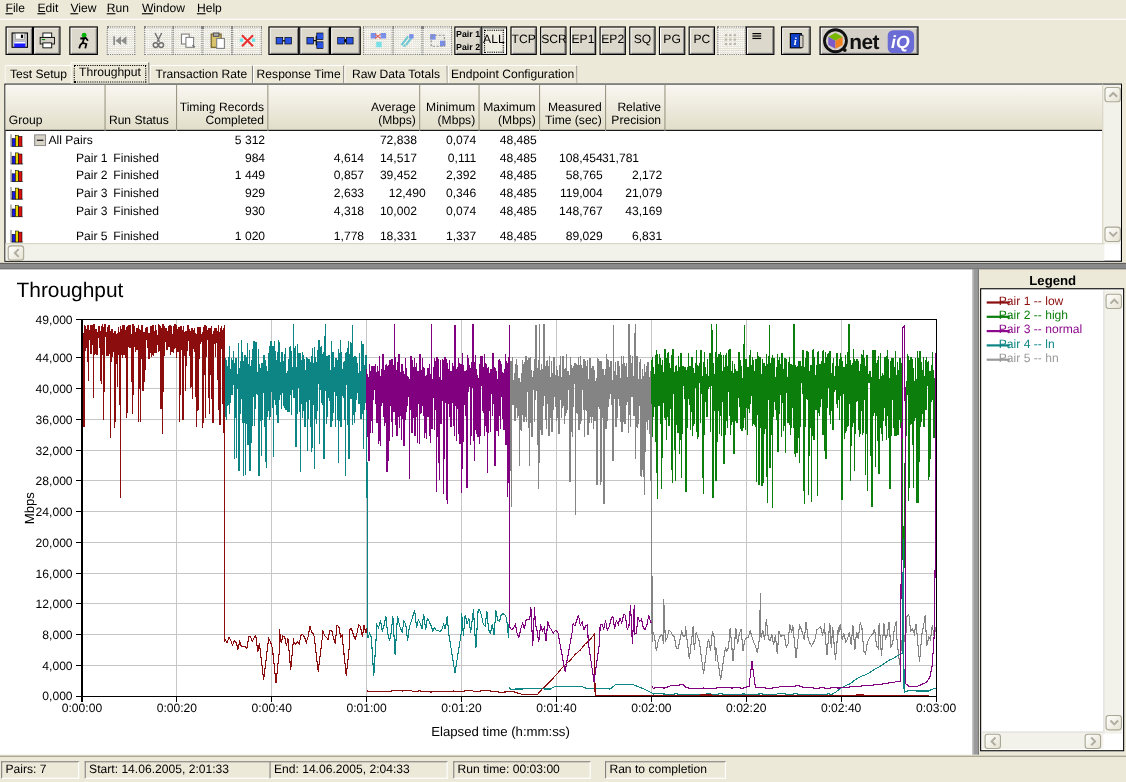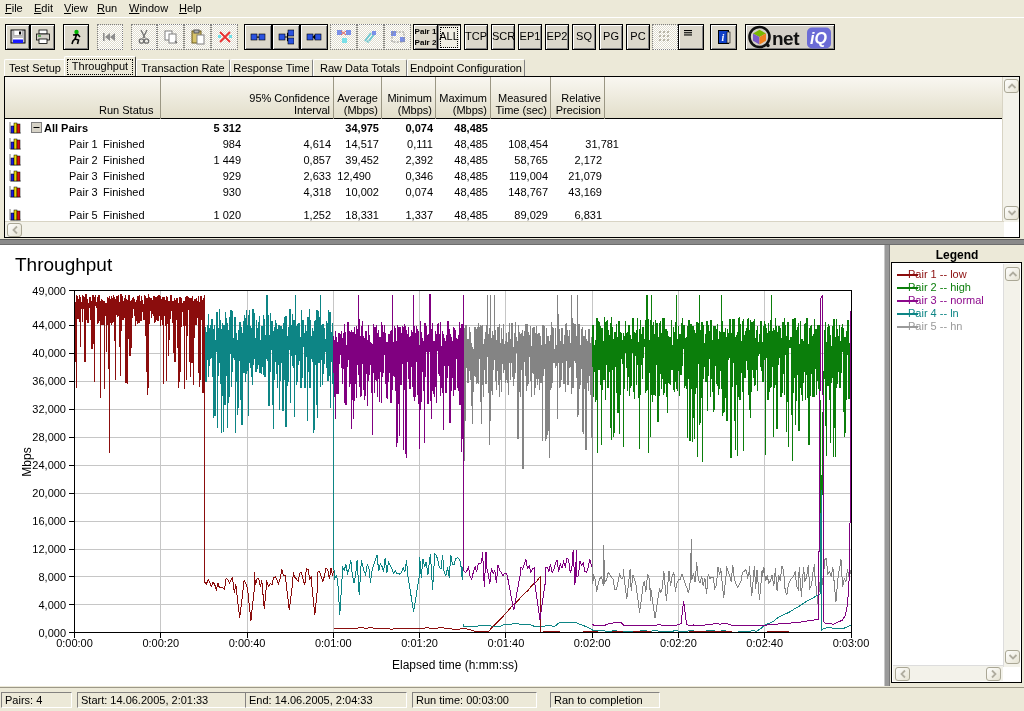--- a/index.html
+++ b/index.html
@@ -17,21 +17,21 @@
 .tab{position:absolute;top:59px;height:17px;background:#ece9d8;border-top:1px solid #fff;border-left:1px solid #fff;border-right:1px solid #808080;border-top-left-radius:2px;border-top-right-radius:2px;text-align:center;line-height:16px}
 .tabon{top:56px;height:20px;z-index:5;border-right:1px solid #404040}
 .focusd{position:absolute;left:2px;right:2px;top:2px;bottom:1px;border:1px dotted #000}
 .tbl{left:4px;top:76px;width:1016px;height:162px;border:1px solid #000;background:#fff}
 .thead{position:absolute;left:0;top:0;width:998px;height:42px;background:linear-gradient(#f9f7f1,#e2deca);border-bottom:1px solid #000}
 .hc{position:absolute;top:0;height:42px;border-right:1px solid #9b9784;padding:2px 3px}
 .hbl{position:absolute;left:3px;bottom:3px}
 .hbr{position:absolute;right:3px;bottom:3px;text-align:right}
 .row{position:absolute;left:0;width:998px;height:16px}
 .cell{position:absolute;top:2px;text-align:right}
-.bold{font-weight:bold}
+.bold{font-weight:normal}
 .vsb{position:absolute;right:0;top:0;width:17px;height:145px;background:#f3f2ea;border-left:1px solid #d8d4c4}
 .hsb{position:absolute;left:0;bottom:0;width:999px;height:16px;background:#f3f2ea;border-top:1px solid #d8d4c4}
 .sbtn{position:absolute;width:15px;height:14px;background:linear-gradient(135deg,#fefefd,#e6e3d3);border:1px solid #aaa795;border-radius:3px}
 .sbtn svg{position:absolute;left:50%;top:50%;transform:translate(-50%,-50%)}
 .split{left:0;top:239px;width:1024px;height:6px;background:#8a8a8a;border-top:1px solid #5f5f5f;border-bottom:1px solid #6e6e6e}
 .chart{left:0;top:245px;width:884px;height:441px;background:#fff}
 .vdiv{left:884px;top:245px;width:6px;height:441px;background:#9a9a9a;border-left:1px solid #c8c8c8;border-right:1px solid #787878}
 .lgd{left:890px;top:245px;width:134px;height:441px;background:#ece9d8}
 .lbox{position:absolute;left:1px;top:17px;width:131px;height:421px;background:#fff;border:1px solid #000}
 .litem{position:absolute;left:0;width:100%;height:13px}
@@ -203,25 +203,28 @@
     </div>
   </div>
 <div class="tab" style="left:4px;width:62px">Test Setup</div>
 <div class="tab tabon" style="left:64px;width:72px"><div class="focusd"></div><span style="position:relative;top:1px">Throughput</span></div>
 <div class="tab" style="left:136px;width:94px">Transaction Rate</div>
 <div class="tab" style="left:230px;width:83px">Response Time</div>
 <div class="tab" style="left:313px;width:94px">Raw Data Totals</div>
 <div class="tab" style="left:407px;width:118px">Endpoint Configuration</div>
 <div class="a tbl">
     <div class="thead">
+      <div class="hc" style="left:0px;width:91px">
+        <div class="hbl">Group</div>
+      </div>
       <div class="hc" style="left:91px;width:65px">
         <div class="hbl">Run Status</div>
       </div>
-      <div class="hc" style="left:239px;width:90px">
-        <div class="hbr">95% Confidence<br>Interval</div>
+      <div class="hc" style="left:156px;width:83px">
+        <div class="hbr">Timing Records<br>Completed</div>
       </div>
       <div class="hc" style="left:329px;width:48px">
         <div class="hbr">Average<br>(Mbps)</div>
       </div>
       <div class="hc" style="left:377px;width:54px">
         <div class="hbr">Minimum<br>(Mbps)</div>
       </div>
       <div class="hc" style="left:431px;width:55px">
         <div class="hbr">Maximum<br>(Mbps)</div>
       </div>
@@ -239,40 +242,40 @@
           <rect x="2" y="5" width="3" height="7" fill="#1a1ae0" stroke="#000" stroke-width=".5"></rect>
           <rect x="5" y="2" width="3" height="10" fill="#e8d800" stroke="#000" stroke-width=".5"></rect>
           <rect x="8" y="3" width="3" height="9" fill="#d81010" stroke="#000" stroke-width=".5"></rect>
         </svg></div>
       <div class="a" style="left:26px;top:2px"><svg width="11" height="11" viewBox="0 0 11 11">
           <rect x="0.5" y="0.5" width="10" height="10" fill="#d6d2c6" stroke="#808080"></rect>
           <rect x="2.5" y="5" width="6" height="1" fill="#000"></rect>
         </svg></div>
       <div class="a bold" style="left:39px;top:2px">All Pairs</div>
       <div class="cell bold" style="left:166px;width:70px;top:2px">5 312</div>
-      <div class="cell bold" style="left:304px;width:70px;top:2px">34,975</div>
+      <div class="cell bold" style="left:304px;width:70px;top:2px">72,838</div>
       <div class="cell bold" style="left:358px;width:70px;top:2px">0,074</div>
       <div class="cell bold" style="left:413px;width:70px;top:2px">48,485</div>
     </div>
     <div class="row" style="top:59px">
       <div class="a" style="left:4px;top:1px"><svg width="13" height="13" viewBox="0 0 13 13">
           <path d="M1 1 v11 h11" stroke="#808080" fill="none"></path>
           <rect x="2" y="5" width="3" height="7" fill="#1a1ae0" stroke="#000" stroke-width=".5"></rect>
           <rect x="5" y="2" width="3" height="10" fill="#e8d800" stroke="#000" stroke-width=".5"></rect>
           <rect x="8" y="3" width="3" height="9" fill="#d81010" stroke="#000" stroke-width=".5"></rect>
         </svg></div>
       <div class="a" style="left:64px;top:2px">Pair 1</div>
       <div class="a" style="left:98px;top:2px">Finished</div>
       <div class="cell " style="left:166px;width:70px;top:2px">984</div>
       <div class="cell " style="left:256px;width:70px;top:2px">4,614</div>
       <div class="cell " style="left:304px;width:70px;top:2px">14,517</div>
       <div class="cell " style="left:358px;width:70px;top:2px">0,111</div>
       <div class="cell " style="left:413px;width:70px;top:2px">48,485</div>
       <div class="cell " style="left:473px;width:70px;top:2px">108,454</div>
-      <div class="cell " style="left:544px;width:70px;top:2px">31,781</div>
+      <div class="cell " style="left:506px;width:70px;top:2px">31,781</div>
     </div>
     <div class="row" style="top:75px">
       <div class="a" style="left:4px;top:1px"><svg width="13" height="13" viewBox="0 0 13 13">
           <path d="M1 1 v11 h11" stroke="#808080" fill="none"></path>
           <rect x="2" y="5" width="3" height="7" fill="#1a1ae0" stroke="#000" stroke-width=".5"></rect>
           <rect x="5" y="2" width="3" height="10" fill="#e8d800" stroke="#000" stroke-width=".5"></rect>
           <rect x="8" y="3" width="3" height="9" fill="#d81010" stroke="#000" stroke-width=".5"></rect>
         </svg></div>
       <div class="a" style="left:64px;top:2px">Pair 2</div>
       <div class="a" style="left:98px;top:2px">Finished</div>
@@ -288,21 +291,21 @@
       <div class="a" style="left:4px;top:1px"><svg width="13" height="13" viewBox="0 0 13 13">
           <path d="M1 1 v11 h11" stroke="#808080" fill="none"></path>
           <rect x="2" y="5" width="3" height="7" fill="#1a1ae0" stroke="#000" stroke-width=".5"></rect>
           <rect x="5" y="2" width="3" height="10" fill="#e8d800" stroke="#000" stroke-width=".5"></rect>
           <rect x="8" y="3" width="3" height="9" fill="#d81010" stroke="#000" stroke-width=".5"></rect>
         </svg></div>
       <div class="a" style="left:64px;top:2px">Pair 3</div>
       <div class="a" style="left:98px;top:2px">Finished</div>
       <div class="cell " style="left:166px;width:70px;top:2px">929</div>
       <div class="cell " style="left:256px;width:70px;top:2px">2,633</div>
-      <div class="cell " style="left:296px;width:70px;top:2px">12,490</div>
+      <div class="cell " style="left:312px;width:70px;top:2px">12,490</div>
       <div class="cell " style="left:358px;width:70px;top:2px">0,346</div>
       <div class="cell " style="left:413px;width:70px;top:2px">48,485</div>
       <div class="cell " style="left:473px;width:70px;top:2px">119,004</div>
       <div class="cell " style="left:527px;width:70px;top:2px">21,079</div>
     </div>
     <div class="row" style="top:107px">
       <div class="a" style="left:4px;top:1px"><svg width="13" height="13" viewBox="0 0 13 13">
           <path d="M1 1 v11 h11" stroke="#808080" fill="none"></path>
           <rect x="2" y="5" width="3" height="7" fill="#1a1ae0" stroke="#000" stroke-width=".5"></rect>
           <rect x="5" y="2" width="3" height="10" fill="#e8d800" stroke="#000" stroke-width=".5"></rect>
@@ -321,21 +324,21 @@
     <div class="row" style="top:130px">
       <div class="a" style="left:4px;top:1px"><svg width="13" height="13" viewBox="0 0 13 13">
           <path d="M1 1 v11 h11" stroke="#808080" fill="none"></path>
           <rect x="2" y="5" width="3" height="7" fill="#1a1ae0" stroke="#000" stroke-width=".5"></rect>
           <rect x="5" y="2" width="3" height="10" fill="#e8d800" stroke="#000" stroke-width=".5"></rect>
           <rect x="8" y="3" width="3" height="9" fill="#d81010" stroke="#000" stroke-width=".5"></rect>
         </svg></div>
       <div class="a" style="left:64px;top:2px">Pair 5</div>
       <div class="a" style="left:98px;top:2px">Finished</div>
       <div class="cell " style="left:166px;width:70px;top:2px">1 020</div>
-      <div class="cell " style="left:256px;width:70px;top:2px">1,252</div>
+      <div class="cell " style="left:256px;width:70px;top:2px">1,778</div>
       <div class="cell " style="left:304px;width:70px;top:2px">18,331</div>
       <div class="cell " style="left:358px;width:70px;top:2px">1,337</div>
       <div class="cell " style="left:413px;width:70px;top:2px">48,485</div>
       <div class="cell " style="left:473px;width:70px;top:2px">89,029</div>
       <div class="cell " style="left:527px;width:70px;top:2px">6,831</div>
     </div>
     <div class="vsb">
       <div class="sbtn" style="left:1px;top:2px">
         <svg width="9" height="6" viewBox="0 0 9 6">
           <path d="M1 5 L4.5 1.5 L8 5" stroke="#b0ada0" stroke-width="1.8" fill="none"></path>
@@ -487,17 +490,17 @@
         </div>
         <div class="sbtn" style="right:2px;top:1px">
           <svg width="6" height="9" viewBox="0 0 6 9">
             <path d="M1 1 L4.5 4.5 L1 8" stroke="#b0ada0" stroke-width="1.8" fill="none"></path>
           </svg>
         </div>
       </div>
     </div>
   </div>
 <div class="a sbar">
-    <div class="pane" style="left:1px;width:71px">Pairs: 4</div>
+    <div class="pane" style="left:1px;width:71px">Pairs: 7</div>
     <div class="pane" style="left:77px;width:181px">Start: 14.06.2005, 2:01:33</div>
     <div class="pane" style="left:245px;width:162px">End: 14.06.2005, 2:04:33</div>
     <div class="pane" style="left:412px;width:125px">Run time: 00:03:00</div>
     <div class="pane" style="left:550px;width:110px">Ran to completion</div>
   </div>
 </body></html>

